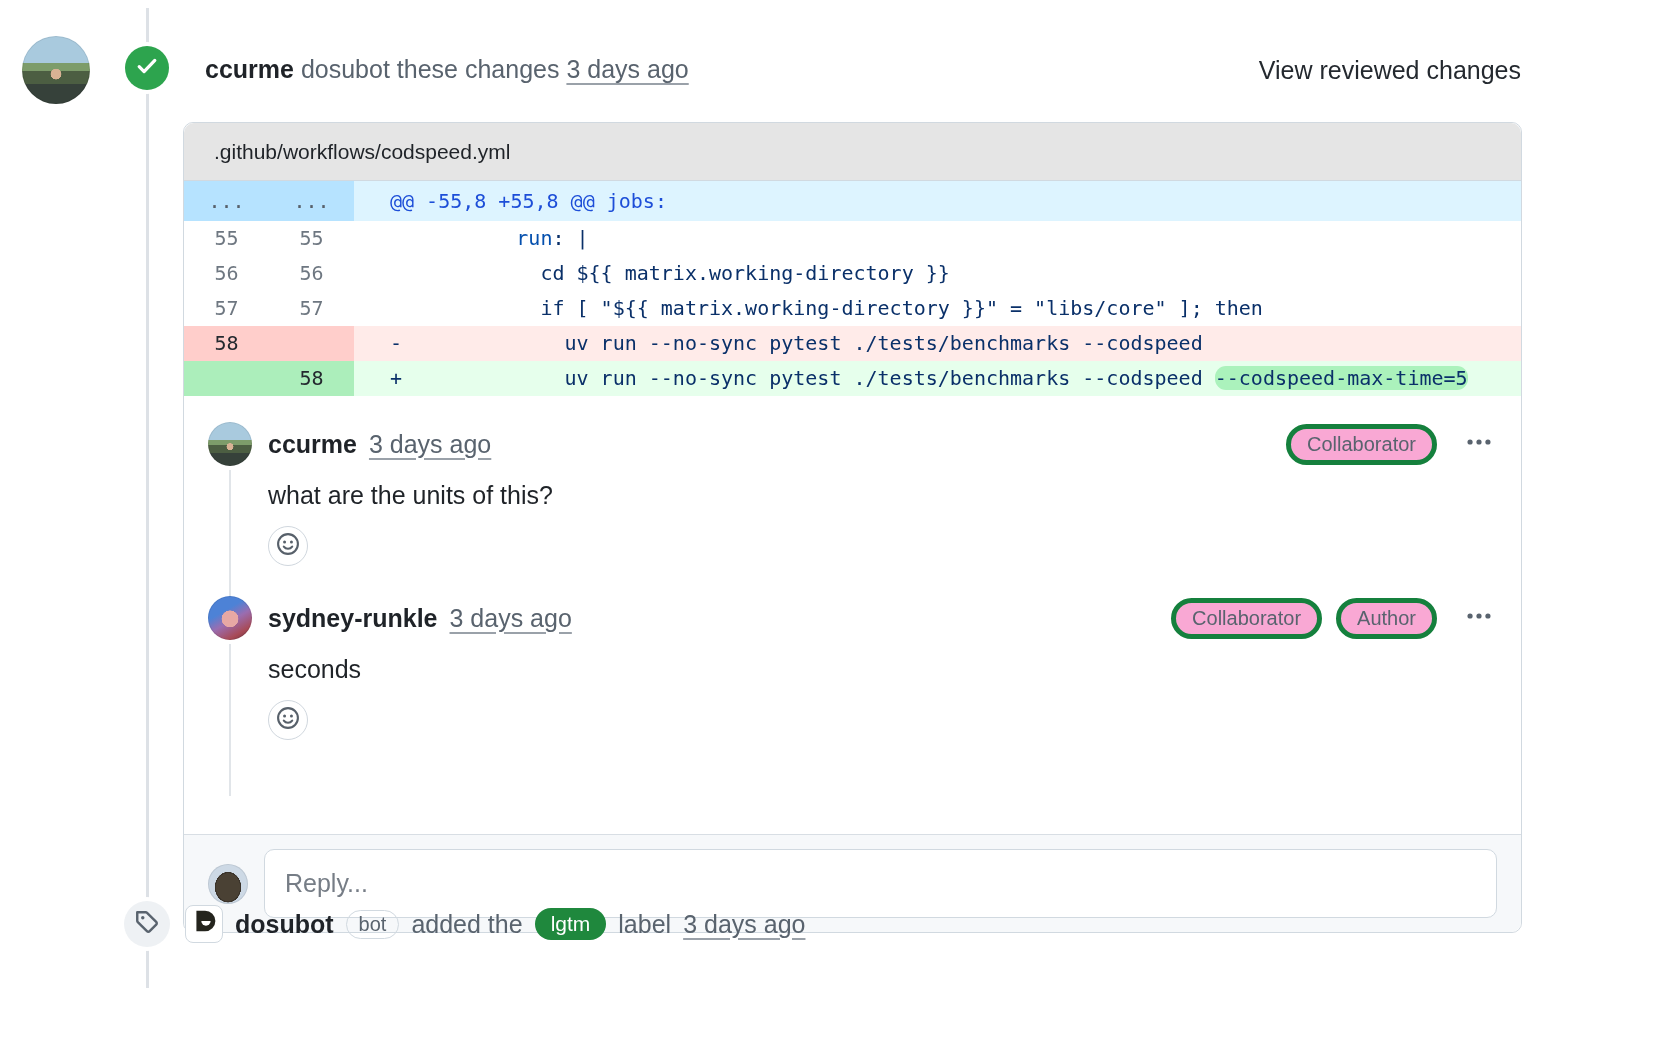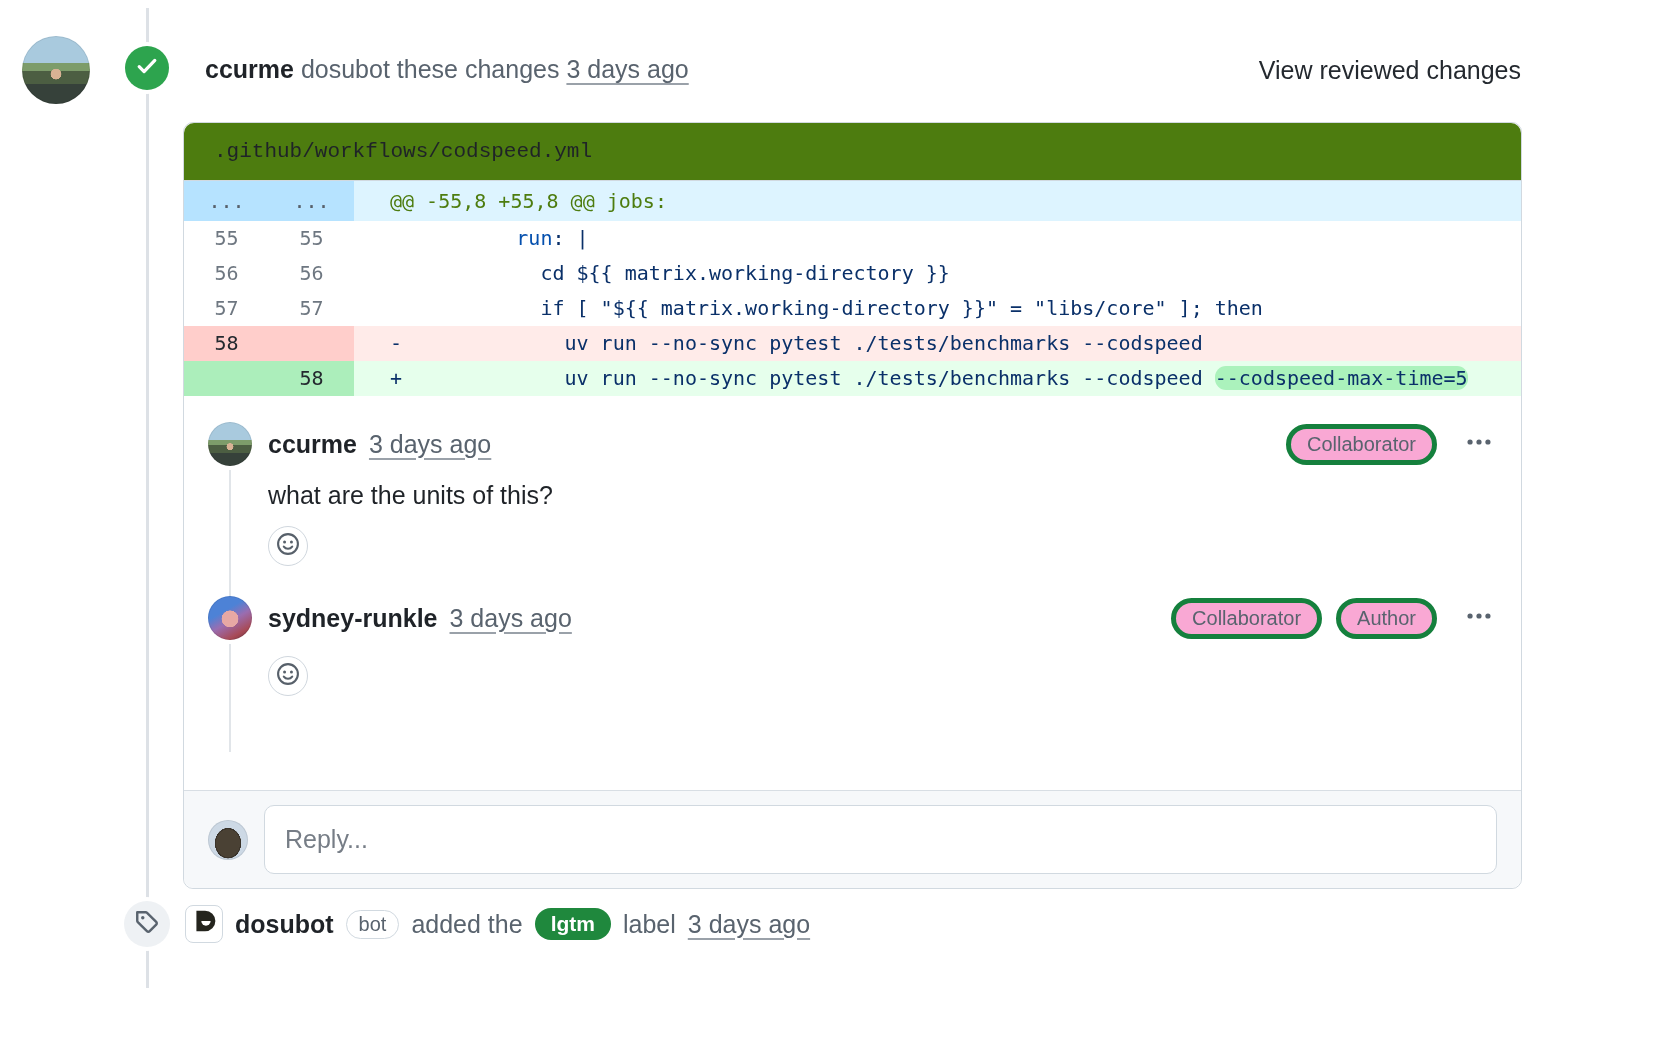--- a/index.html
+++ b/index.html
@@ -18,23 +18,23 @@
     box-shadow:inset 0 0 0 1px rgba(0,0,0,.08); }
   .check-badge { position:absolute; left:125px; top:46px; width:44px; height:44px; border-radius:50%;
     background:#2da44e; box-shadow:0 0 0 4px #fff; display:flex; align-items:center; justify-content:center; }
   .review-text { position:absolute; left:205px; top:55px; font-size:25px; color:#59636e; white-space:nowrap; }
   .review-text b { color:#1f2328; font-weight:700; }
   .muted-link { color:#59636e; text-decoration:underline; text-underline-offset:5px; text-decoration-color:#9aa1a9; cursor:pointer; }
   .view-link { position:absolute; right:158px; top:56px; font-size:25px; font-weight:400; color:#24292f; cursor:pointer; }
 
   
   .card { position:absolute; left:183px; top:122px; width:1339px; border:1px solid #d1d9e0; border-radius:10px; background:#fff; }
-  .file-header { height:58px; background:#4d7c0f; border-bottom:1px solid #d1d9e0; border-radius:10px 10px 0 0;
+  .file-header { height:58px; background:#e5e5e5; border-bottom:1px solid #d1d9e0; border-radius:10px 10px 0 0;
     display:flex; align-items:center; padding-left:30px;
-    font-family:Liberation Mono, monospace; font-size:21px; color:#1f2328; }
+    font-family:Liberation Sans, sans-serif; font-size:21px; color:#1f2328; }
 
   
   .diff { font-family:"DejaVu Sans Mono", monospace; font-size:20px; }
   .drow { display:flex; height:35px; line-height:35px; white-space:nowrap; overflow:hidden; }
   .drow.hunk { height:40px; line-height:40px; background:#ddf4ff; color:#57606a; }
   .lnum { width:85px; flex:none; text-align:center; color:#6e7781; font-size:20px; }
   .hunk .lnum { background:#b6e3ff; color:#57606a; }
   .code { flex:1; padding-left:36px; white-space:pre; color:#0a3069; }
   .sign { display:inline-block; width:30px; white-space:pre; }
   .seg { white-space:pre; }
@@ -80,21 +80,21 @@
 
   
   .tag-badge { position:absolute; left:124px; top:901px; width:46px; height:46px; border-radius:50%;
     background:#eef1f4; box-shadow:0 0 0 4px #fff; display:flex; align-items:center; justify-content:center; }
   .label-event { position:absolute; left:185px; top:903px; height:42px; display:flex; align-items:center; gap:12px;
     font-size:25px; color:#59636e; white-space:nowrap; }
   .bot-avatar { width:38px; height:38px; border-radius:8px; border:1px solid #d1d9e0; background:#fff;
     display:flex; align-items:center; justify-content:center; }
   .label-event b { color:#1f2328; font-weight:700; cursor:pointer; }
   .bot-pill { border:1px solid #d1d9e0; border-radius:999px; padding:2px 12px; font-size:20px; color:#59636e; }
-  .lgtm-label { background:#1f883d; color:#fff; font-weight:700; font-size:21px; border-radius:999px;
+  .lgtm-label { background:#1f883d; color:#fff; font-weight:400; font-size:21px; border-radius:999px;
     padding:4px 16px; cursor:pointer; }
 </style>
 </head>
 <body>
 
 <div class="stage">
 
   <div class="timeline-line"></div>
 
   <div class="big-avatar"></div>
@@ -115,21 +115,21 @@
   <div class="card">
 
     <div class="file-header">
       <span>.github/workflows/codspeed.yml</span>
     </div>
 
     <div class="diff">
       <div class="drow hunk">
         <span class="lnum">...</span>
         <span class="lnum">...</span>
-        <span class="code" style="color:#4d7c0f">@@ -55,8 +55,8 @@ jobs:</span>
+        <span class="code" style="color:#1d4ed8">@@ -55,8 +55,8 @@ jobs:</span>
       </div>
 
       <div class="drow ctx">
         <span class="lnum">55</span>
         <span class="lnum">55</span>
         <span class="code"><span class="sign"> </span><span class="seg">        </span><span class="seg key">run</span><span class="seg">: |</span></span>
       </div>
 
       <div class="drow ctx">
         <span class="lnum">56</span>
@@ -201,20 +201,21 @@
               <span>
                 <svg width="26" height="26" viewBox="0 0 16 16" fill="#59636e">
                     <circle cx="2.5" cy="8" r="1.6"></circle>
                     <circle cx="8" cy="8" r="1.6"></circle>
                     <circle cx="13.5" cy="8" r="1.6"></circle>
                   </svg>
               </span>
             </span>
           </span>
         </div>
+        <div class="c-body">seconds</div>
         <div class="emoji-btn">
           <span>
             <svg width="24" height="24" viewBox="0 0 16 16">
                 <circle cx="8" cy="8" r="6.6" fill="none" stroke="#57606a" stroke-width="1.4"></circle>
                 <circle cx="5.7" cy="6.7" r="1" fill="#57606a"></circle>
                 <circle cx="10.3" cy="6.7" r="1" fill="#57606a"></circle>
                 <path d="M5.2 9.8c.7.9 1.7 1.4 2.8 1.4s2.1-.5 2.8-1.4" fill="none" stroke="#57606a" stroke-width="1.4" stroke-linecap="round"></path>
               </svg>
           </span>
         </div>

